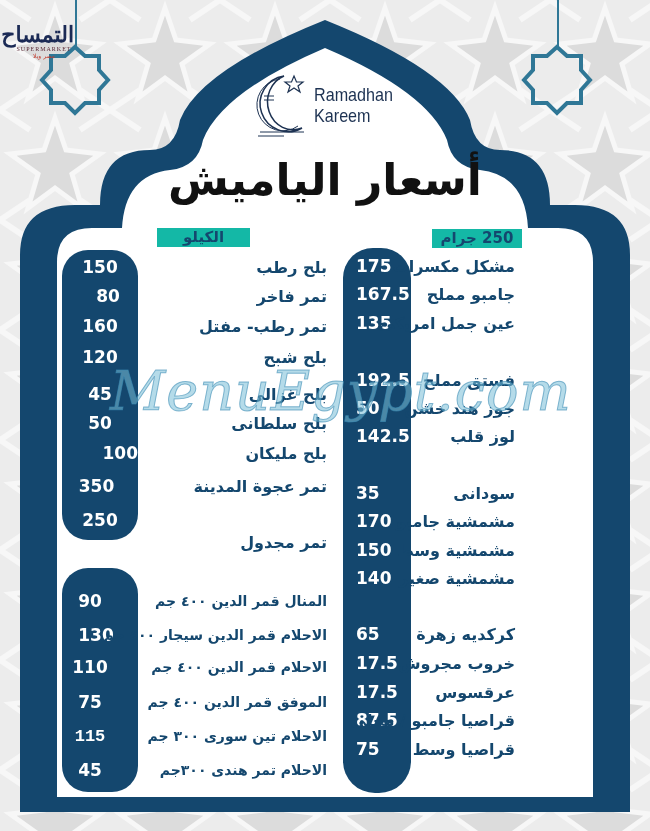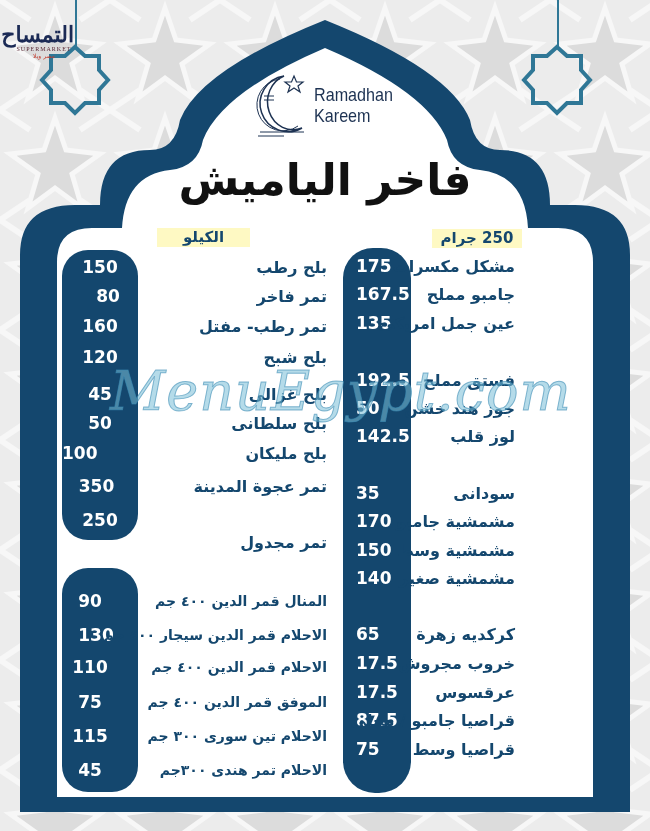--- a/index.html
+++ b/index.html
@@ -19,21 +19,21 @@
   .logo-sub { font-size: 6px; color: #c0392b; direction: rtl; }
 
   .lantern-line { position: absolute; width: 2px; background: #2f7796; z-index: 2; }
 
   .ramadan-logo { left: 254px; top: 70px; width: 150px; height: 70px; }
   .ramadan-text { position: absolute; left: 60px; top: 14px; font-family: "Liberation Sans", sans-serif; font-size: 19px; line-height: 21px; color: #1d3252; transform: scaleX(0.85); transform-origin: left top; }
 
   .title { left: 150px; top: 150px; width: 350px; text-align: center; direction: rtl;
            font-family: "DejaVu Sans", sans-serif; font-weight: bold; font-size: 44px; color: #111; line-height: 60px; letter-spacing: -1px; }
 
-  .col-label { height: 19px; background: #fef9c3; color: #14476e; font-weight: bold; font-size: 15px; line-height: 19px; text-align: center; direction: rtl; }
+  .col-label { height: 19px; background: #14b8a6; color: #14476e; font-weight: bold; font-size: 15px; line-height: 19px; text-align: center; direction: rtl; }
   .label-kilo { left: 157px; top: 228px; width: 93px; }
   .label-250 { left: 432px; top: 229px; width: 90px; }
 
   .pill { background: #14476e; border-radius: 30px 30px 30px 30px; }
   .pill-right { left: 343px; top: 248px; width: 68px; height: 545px; border-radius: 30px 30px 32px 32px; }
   .pill-left1 { left: 62px; top: 250px; width: 76px; height: 290px; border-radius: 26px; }
   .pill-left2 { left: 62px; top: 568px; width: 76px; height: 224px; border-radius: 26px; }
 
   .row { position: absolute; height: 25px; line-height: 25px; }
   .price { color: #fff; font-weight: bold; font-size: 17px; font-family: "DejaVu Sans", sans-serif; }
@@ -89,21 +89,21 @@
     <line x1="10" y1="30" x2="20" y2="30" stroke="#1d3252" stroke-width="1"></line>
     <line x1="6" y1="62" x2="50" y2="62" stroke="#1d3252" stroke-width="1"></line>
     <line x1="4" y1="66" x2="30" y2="66" stroke="#1d3252" stroke-width="1"></line>
   </svg>
   <div class="ramadan-text">
     <div>Ramadhan</div>
     <div>Kareem</div>
   </div>
 </div>
 
-<div class="abs title">فاخر الياميش</div>
+<div class="abs title">أسعار الياميش</div>
 
 <div class="abs col-label label-kilo">الكيلو</div>
 <div class="abs col-label label-250">250 جرام</div>
 
 <div class="abs pill pill-right"></div>
 <div class="abs pill pill-left1"></div>
 <div class="abs pill pill-left2"></div>
 
 <div class="abs" style="left:0; top:0; width:650px; height:831px; z-index:3; pointer-events:none;">
 
@@ -188,21 +188,21 @@
   </div>
   <div class="row" style="top:382px; left:62px; width:265px;">
     <span class="price" style="position:absolute; left:0; width:76px; text-align:center;">45</span>
     <span class="name" style="position:absolute; right:0;">بلح غزالى</span>
   </div>
   <div class="row" style="top:411px; left:62px; width:265px;">
     <span class="price" style="position:absolute; left:0; width:76px; text-align:center;">50</span>
     <span class="name" style="position:absolute; right:0;">بلح سلطانى</span>
   </div>
   <div class="row" style="top:441px; left:62px; width:265px;">
-    <span class="price" style="position:absolute; left:0; width:76px; text-align:left;">100</span>
+    <span class="price" style="position:absolute; left:0; width:76px; text-align:right;">100</span>
     <span class="name" style="position:absolute; right:0;">بلح مليكان</span>
   </div>
   <div class="row" style="top:474px; left:62px; width:265px;">
     <span class="price" style="position:absolute; left:0; width:69px; text-align:center;">350</span>
     <span class="name" style="position:absolute; right:0;">تمر عجوة المدينة</span>
   </div>
   <div class="row" style="top:508px; left:62px; width:265px;">
     <span class="price" style="position:absolute; left:0; width:76px; text-align:center;">250</span>
     <span class="name" style="position:absolute; right:0; top:22px;">تمر مجدول</span>
   </div>
@@ -219,21 +219,21 @@
   </div>
   <div class="row" style="top:655px; left:62px; width:265px;">
     <span class="price" style="position:absolute; left:0; width:56px; text-align:center;">110</span>
     <span class="name" style="position:absolute; right:0; font-size:14px;">الاحلام قمر الدين ٤٠٠ جم</span>
   </div>
   <div class="row" style="top:690px; left:62px; width:265px;">
     <span class="price" style="position:absolute; left:0; width:56px; text-align:center;">75</span>
     <span class="name" style="position:absolute; right:0; font-size:14px;">الموفق قمر الدين ٤٠٠ جم</span>
   </div>
   <div class="row" style="top:724px; left:62px; width:265px;">
-    <span class="price" style="position:absolute; left:0; width:56px; text-align:center;">115</span>
+    <span class="price" style="position:absolute; left:0; width:56px; text-align:center;font-family:Liberation Mono, monospace;">115</span>
     <span class="name" style="position:absolute; right:0; font-size:14px;">الاحلام تين سورى ٣٠٠ جم</span>
   </div>
   <div class="row" style="top:758px; left:62px; width:265px;">
     <span class="price" style="position:absolute; left:0; width:56px; text-align:center;">45</span>
     <span class="name" style="position:absolute; right:0; font-size:14px;">الاحلام تمر هندى ٣٠٠جم</span>
   </div>
 </div>
 
 <div class="abs watermark">MenuEgypt.com</div>
 

